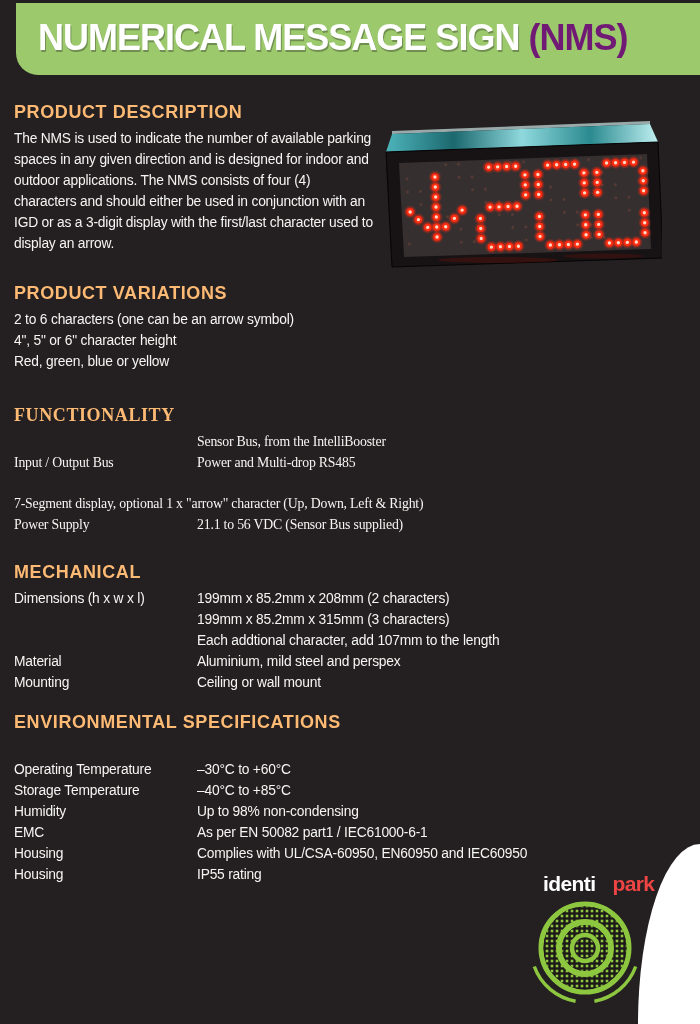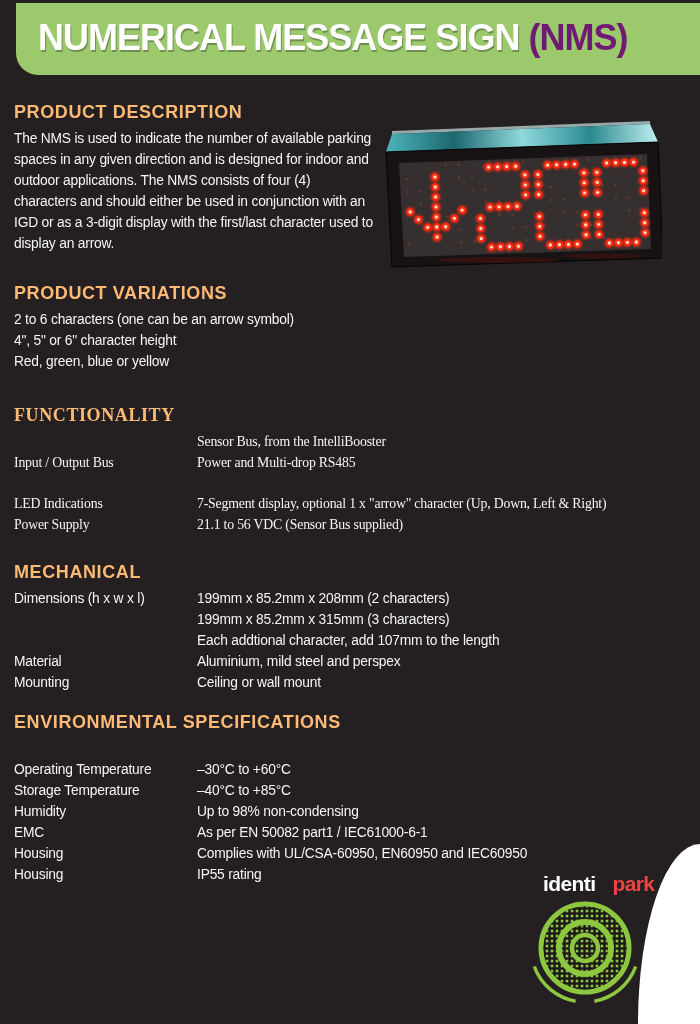--- a/index.html
+++ b/index.html
@@ -345,21 +345,20 @@
   </div>
 
   <div class="sec" style="top:405px;font-family:Liberation Serif, serif;">
     <p class="hd">FUNCTIONALITY</p>
     <div class="row gap-after">
       <div class="lbl">Input / Output Bus</div>
       <div class="val">Sensor Bus, from the IntelliBooster
 Power and Multi-drop RS485</div>
     </div>
     <div class="row">
-      <div class="lbl">LED Indications</div>
       <div class="val">7-Segment display, optional 1 x "arrow" character (Up, Down, Left &amp; Right)</div>
     </div>
     <div class="row">
       <div class="lbl">Power Supply</div>
       <div class="val">21.1 to 56 VDC (Sensor Bus supplied)</div>
     </div>
   </div>
 
   <div class="sec" style="top:562px;">
     <p class="hd">MECHANICAL</p>

